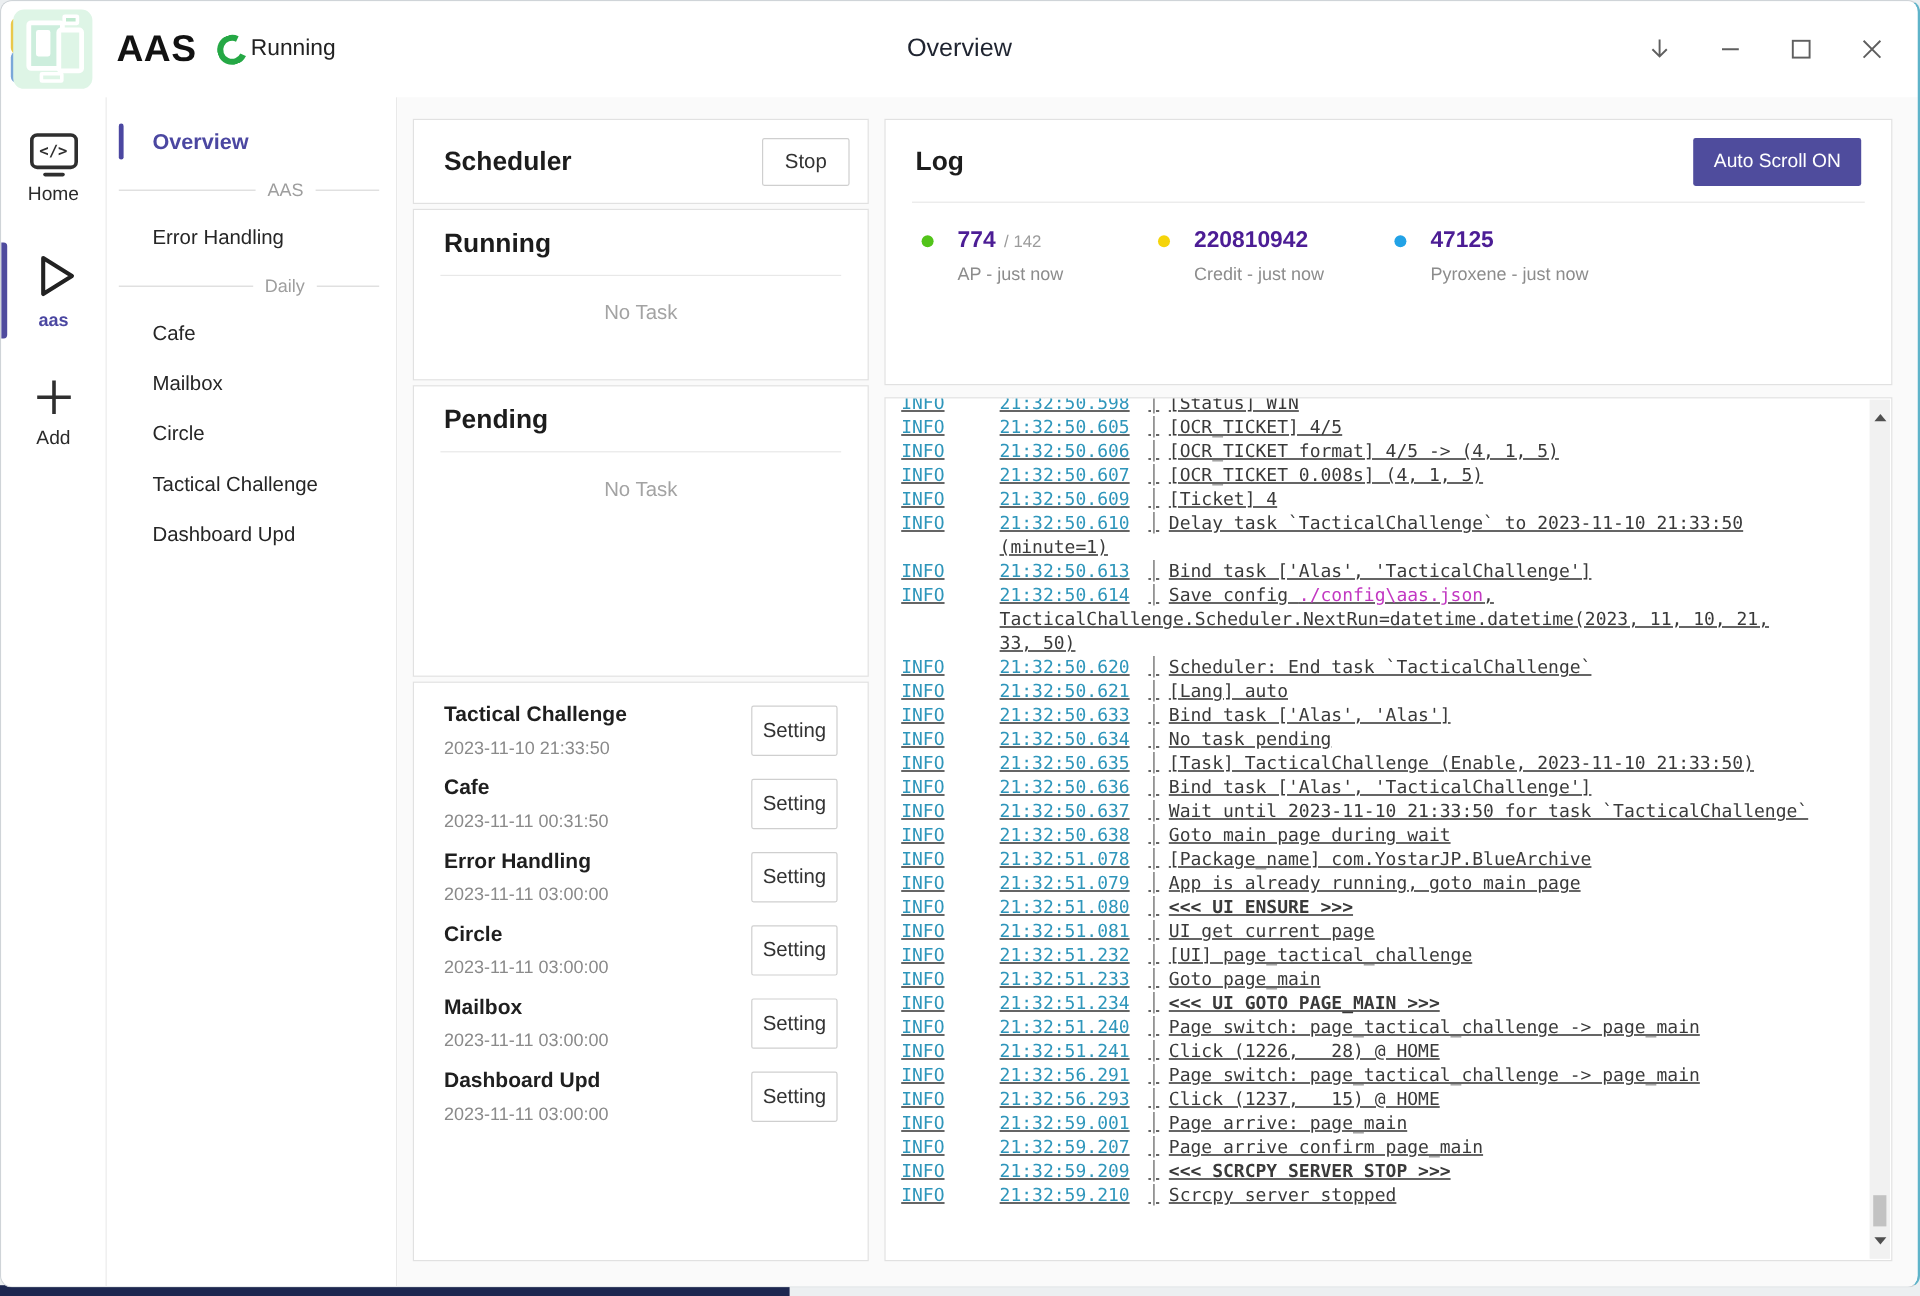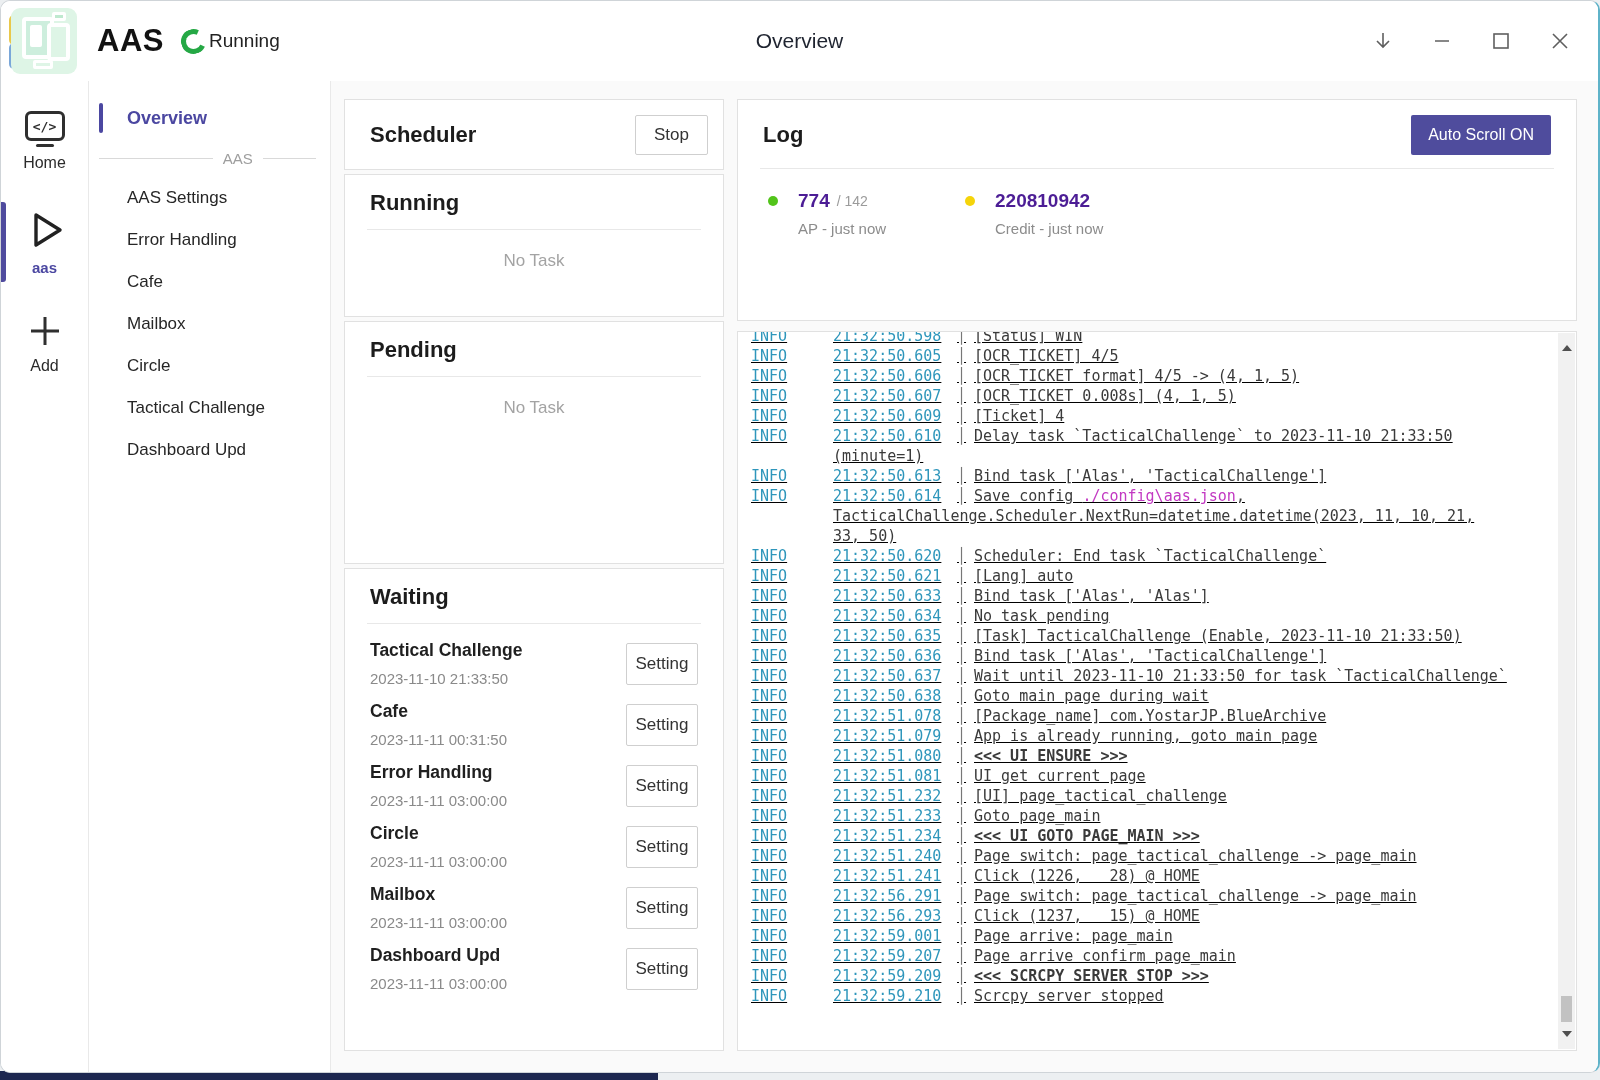--- a/index.html
+++ b/index.html
@@ -179,24 +179,26 @@
         <div class="nav-item active">
           <span class="nav-bar"></span>
           <span class="nav-lbl">Overview</span>
         </div>
         <div class="nav-divider">
           <span class="ln l"></span>
           <span class="dv-lbl">AAS</span>
           <span class="ln r"></span>
         </div>
         <div class="nav-item">
-          <span class="nav-lbl">AAS Settings</span>
-        </div>
-        <div class="nav-item">
           <span class="nav-lbl">Error Handling</span>
+        </div>
+        <div class="nav-divider">
+          <span class="ln l"></span>
+          <span class="dv-lbl">Daily</span>
+          <span class="ln r"></span>
         </div>
         <div class="nav-item">
           <span class="nav-lbl">Cafe</span>
         </div>
         <div class="nav-item">
           <span class="nav-lbl">Mailbox</span>
         </div>
         <div class="nav-item">
           <span class="nav-lbl">Circle</span>
         </div>
@@ -224,23 +226,20 @@
         </section>
 
         <section class="card card-pending">
           <div class="card-head">
             <h2 class="card-title">Pending</h2>
           </div>
           <div class="no-task">No Task</div>
         </section>
 
         <section class="card card-waiting">
-          <div class="card-head">
-            <h2 class="card-title">Waiting</h2>
-          </div>
           <div class="wait-list">
               <div class="wait-item">
                 <div class="wait-info">
                   <div class="wait-name">Tactical Challenge</div>
                   <div class="wait-date">2023-11-10 21:33:50</div>
                 </div>
                 <button class="btn outline btn-setting">Setting</button>
               </div>
               <div class="wait-item">
                 <div class="wait-info">
@@ -296,20 +295,27 @@
                 </div>
                 <div class="stat-label">AP - just now</div>
               </div>
               <div class="stat">
                 <div class="stat-top">
                   <span class="stat-dot" style="background: rgb(245, 212, 10);"></span>
                   <span class="stat-val">220810942</span>
                 </div>
                 <div class="stat-label">Credit - just now</div>
               </div>
+              <div class="stat">
+                <div class="stat-top">
+                  <span class="stat-dot" style="background: rgb(34, 162, 230);"></span>
+                  <span class="stat-val">47125</span>
+                </div>
+                <div class="stat-label">Pyroxene - just now</div>
+              </div>
             </div>
         </section>
 
         <section class="card log-box">
           <div class="log-lines"><div class="lline"><span class="lvl">INFO</span><span class="time">21:32:50.598</span><span class="pipe">│</span><span class="msg"><span>[Status] WIN</span></span></div><div class="lline"><span class="lvl">INFO</span><span class="time">21:32:50.605</span><span class="pipe">│</span><span class="msg"><span>[OCR_TICKET] 4/5</span></span></div><div class="lline"><span class="lvl">INFO</span><span class="time">21:32:50.606</span><span class="pipe">│</span><span class="msg"><span>[OCR_TICKET format] 4/5 -&gt; (4, 1, 5)</span></span></div><div class="lline"><span class="lvl">INFO</span><span class="time">21:32:50.607</span><span class="pipe">│</span><span class="msg"><span>[OCR_TICKET 0.008s] (4, 1, 5)</span></span></div><div class="lline"><span class="lvl">INFO</span><span class="time">21:32:50.609</span><span class="pipe">│</span><span class="msg"><span>[Ticket] 4</span></span></div><div class="lline"><span class="lvl">INFO</span><span class="time">21:32:50.610</span><span class="pipe">│</span><span class="msg"><span>Delay task `TacticalChallenge` to 2023-11-10 21:33:50</span></span></div><div class="lline"><span class="lvl"></span><span class="msg"><span>(minute=1)</span></span></div><div class="lline"><span class="lvl">INFO</span><span class="time">21:32:50.613</span><span class="pipe">│</span><span class="msg"><span>Bind task ['Alas', 'TacticalChallenge']</span></span></div><div class="lline"><span class="lvl">INFO</span><span class="time">21:32:50.614</span><span class="pipe">│</span><span class="msg"><span>Save config </span><span class="mseg">./config\aas.json</span><span>,</span></span></div><div class="lline"><span class="lvl"></span><span class="msg"><span>TacticalChallenge.Scheduler.NextRun=datetime.datetime(2023, 11, 10, 21,</span></span></div><div class="lline"><span class="lvl"></span><span class="msg"><span>33, 50)</span></span></div><div class="lline"><span class="lvl">INFO</span><span class="time">21:32:50.620</span><span class="pipe">│</span><span class="msg"><span>Scheduler: End task `TacticalChallenge`</span></span></div><div class="lline"><span class="lvl">INFO</span><span class="time">21:32:50.621</span><span class="pipe">│</span><span class="msg"><span>[Lang] auto</span></span></div><div class="lline"><span class="lvl">INFO</span><span class="time">21:32:50.633</span><span class="pipe">│</span><span class="msg"><span>Bind task ['Alas', 'Alas']</span></span></div><div class="lline"><span class="lvl">INFO</span><span class="time">21:32:50.634</span><span class="pipe">│</span><span class="msg"><span>No task pending</span></span></div><div class="lline"><span class="lvl">INFO</span><span class="time">21:32:50.635</span><span class="pipe">│</span><span class="msg"><span>[Task] TacticalChallenge (Enable, 2023-11-10 21:33:50)</span></span></div><div class="lline"><span class="lvl">INFO</span><span class="time">21:32:50.636</span><span class="pipe">│</span><span class="msg"><span>Bind task ['Alas', 'TacticalChallenge']</span></span></div><div class="lline"><span class="lvl">INFO</span><span class="time">21:32:50.637</span><span class="pipe">│</span><span class="msg"><span>Wait until 2023-11-10 21:33:50 for task `TacticalChallenge`</span></span></div><div class="lline"><span class="lvl">INFO</span><span class="time">21:32:50.638</span><span class="pipe">│</span><span class="msg"><span>Goto main page during wait</span></span></div><div class="lline"><span class="lvl">INFO</span><span class="time">21:32:51.078</span><span class="pipe">│</span><span class="msg"><span>[Package_name] com.YostarJP.BlueArchive</span></span></div><div class="lline"><span class="lvl">INFO</span><span class="time">21:32:51.079</span><span class="pipe">│</span><span class="msg"><span>App is already running, goto main page</span></span></div><div class="lline b"><span class="lvl">INFO</span><span class="time">21:32:51.080</span><span class="pipe">│</span><span class="msg"><span>&lt;&lt;&lt; UI ENSURE &gt;&gt;&gt;</span></span></div><div class="lline"><span class="lvl">INFO</span><span class="time">21:32:51.081</span><span class="pipe">│</span><span class="msg"><span>UI get current page</span></span></div><div class="lline"><span class="lvl">INFO</span><span class="time">21:32:51.232</span><span class="pipe">│</span><span class="msg"><span>[UI] page_tactical_challenge</span></span></div><div class="lline"><span class="lvl">INFO</span><span class="time">21:32:51.233</span><span class="pipe">│</span><span class="msg"><span>Goto page_main</span></span></div><div class="lline b"><span class="lvl">INFO</span><span class="time">21:32:51.234</span><span class="pipe">│</span><span class="msg"><span>&lt;&lt;&lt; UI GOTO PAGE_MAIN &gt;&gt;&gt;</span></span></div><div class="lline"><span class="lvl">INFO</span><span class="time">21:32:51.240</span><span class="pipe">│</span><span class="msg"><span>Page switch: page_tactical_challenge -&gt; page_main</span></span></div><div class="lline"><span class="lvl">INFO</span><span class="time">21:32:51.241</span><span class="pipe">│</span><span class="msg"><span>Click (1226,   28) @ HOME</span></span></div><div class="lline"><span class="lvl">INFO</span><span class="time">21:32:56.291</span><span class="pipe">│</span><span class="msg"><span>Page switch: page_tactical_challenge -&gt; page_main</span></span></div><div class="lline"><span class="lvl">INFO</span><span class="time">21:32:56.293</span><span class="pipe">│</span><span class="msg"><span>Click (1237,   15) @ HOME</span></span></div><div class="lline"><span class="lvl">INFO</span><span class="time">21:32:59.001</span><span class="pipe">│</span><span class="msg"><span>Page arrive: page_main</span></span></div><div class="lline"><span class="lvl">INFO</span><span class="time">21:32:59.207</span><span class="pipe">│</span><span class="msg"><span>Page arrive confirm page_main</span></span></div><div class="lline b"><span class="lvl">INFO</span><span class="time">21:32:59.209</span><span class="pipe">│</span><span class="msg"><span>&lt;&lt;&lt; SCRCPY SERVER STOP &gt;&gt;&gt;</span></span></div><div class="lline"><span class="lvl">INFO</span><span class="time">21:32:59.210</span><span class="pipe">│</span><span class="msg"><span>Scrcpy server stopped</span></span></div></div>
           <div class="vscroll">
             <button class="sb-up">
                 <span class="tri-up"></span>
               </button>
             <div class="sb-thumb"></div>

